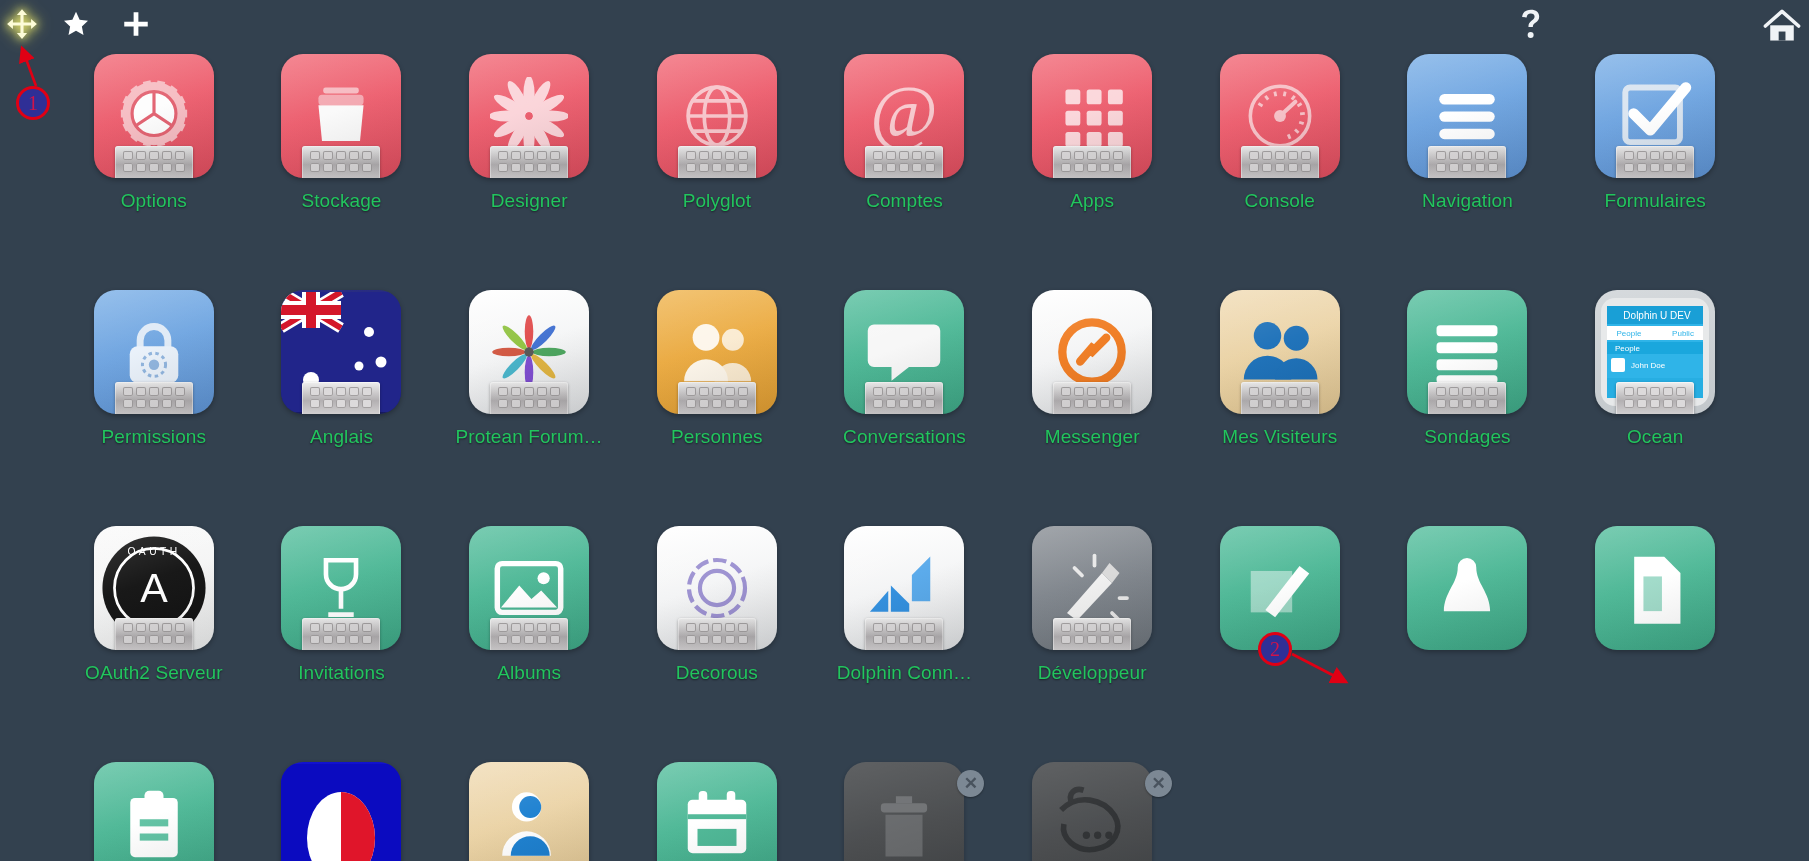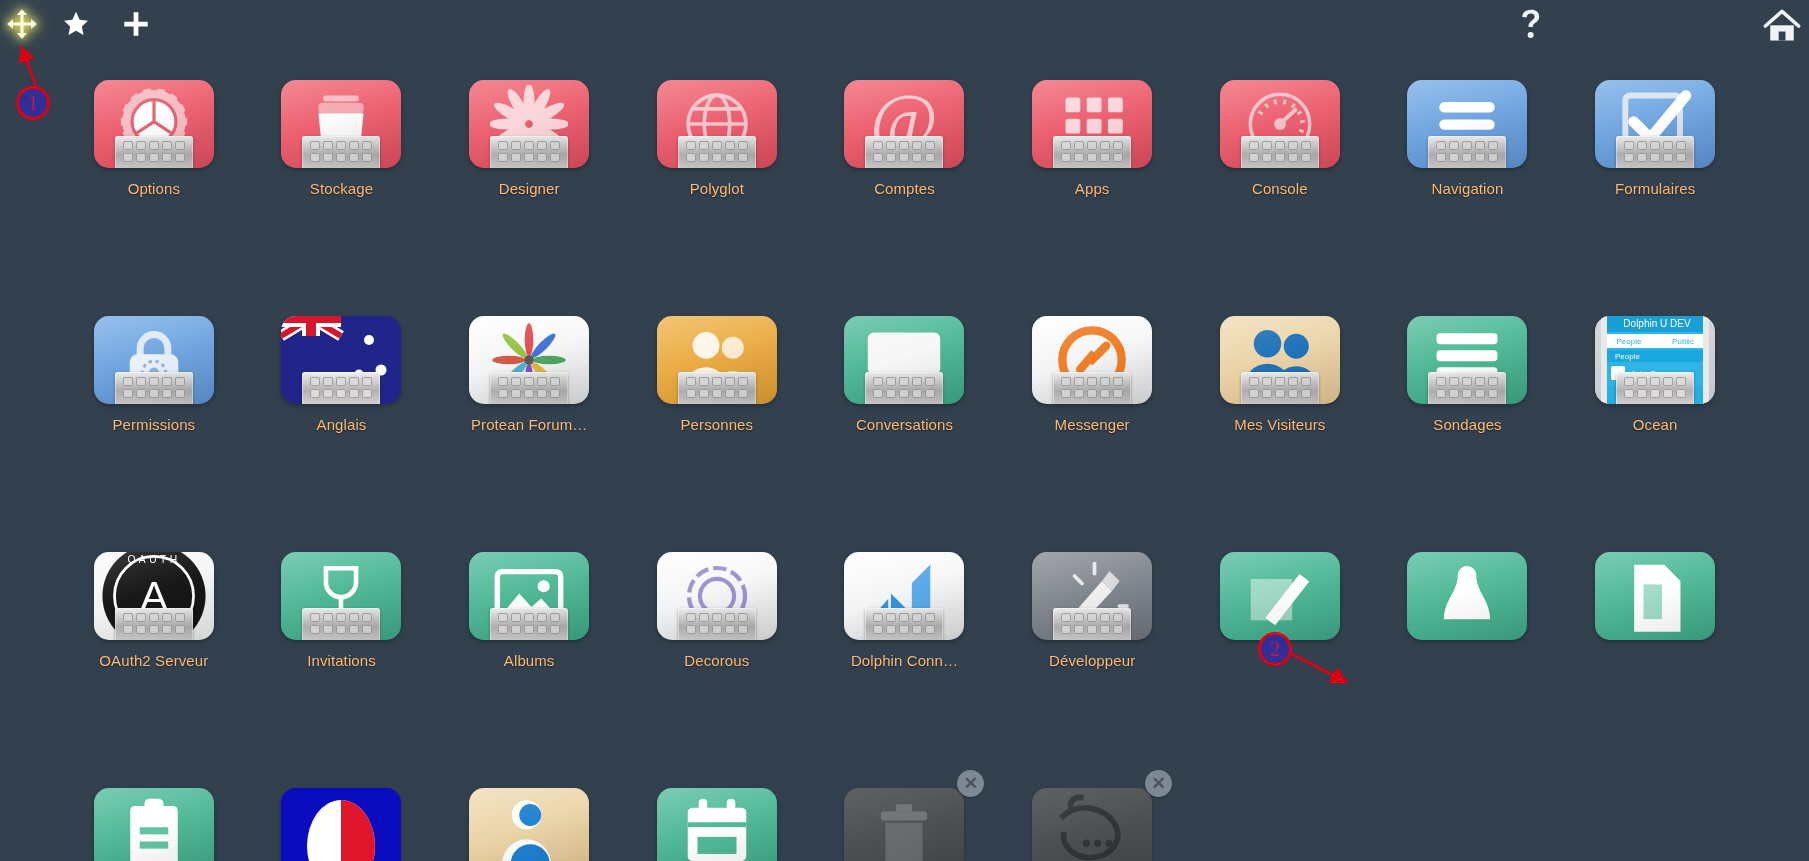--- a/index.html
+++ b/index.html
@@ -43,23 +43,23 @@
   }
   .cell {
     position: relative;
     height: 206px;
     display: flex;
     flex-direction: column;
     align-items: center;
   }
   .tile {
     position: relative;
-    width: 120px; height: 88px;
-    border-radius: 15px;
-    margin-top: 30px;
+    width: 120px; height: 124px;
+    border-radius: 22px;
+    margin-top: 4px;
     overflow: hidden;
     box-shadow: 0 2px 5px rgba(0,0,0,.30);
   }
   .tile .glyph {
     position: absolute; inset: 0;
     display: flex; align-items: center; justify-content: center;
   }
   
   .tile.sheen::after {
     content: "";
@@ -81,22 +81,22 @@
   }
   .kbd .krow { display: flex; gap: 3px; }
   .kbd .key {
     width: 10px; height: 9px; border-radius: 2px;
     background: #dcdadb;
     box-shadow: 0 0 0 1px #a3a0a1 inset;
   }
 
   .label {
     margin-top: 12px;
-    font-size: 15px;
-    color: #fdba74;
+    font-size: 19px;
+    color: #22c55e;
     text-shadow: 0 1px 2px rgba(0,0,0,.55);
     white-space: nowrap;
     letter-spacing: .1px;
   }
 
   
   .cell.dim .tile { filter: grayscale(1) brightness(.62) opacity(.85); }
   .close-badge {
     position: absolute;
     top: 12px; right: 14px;

